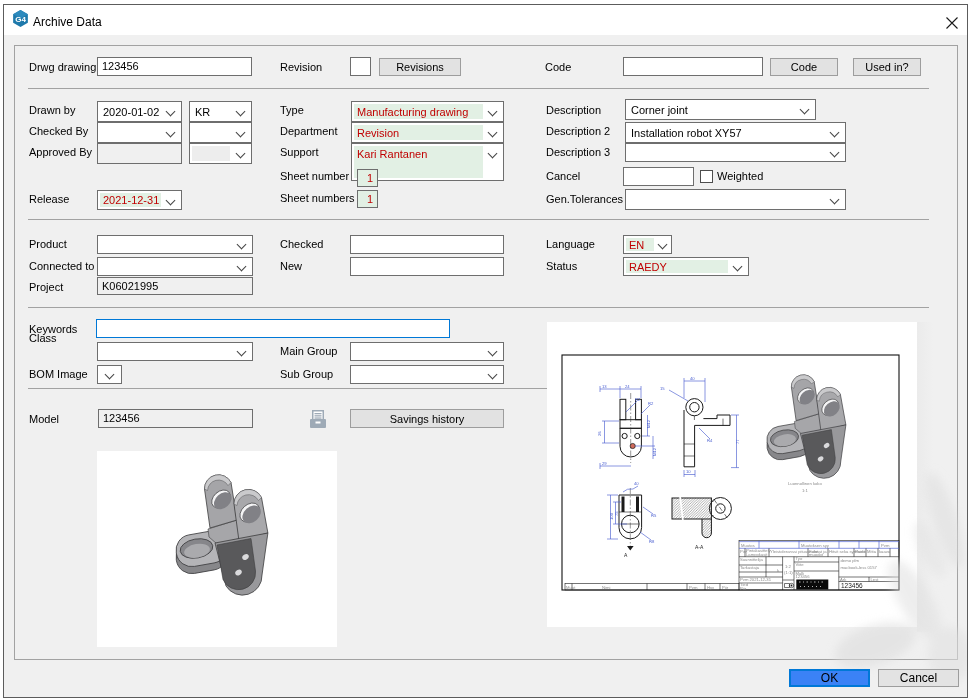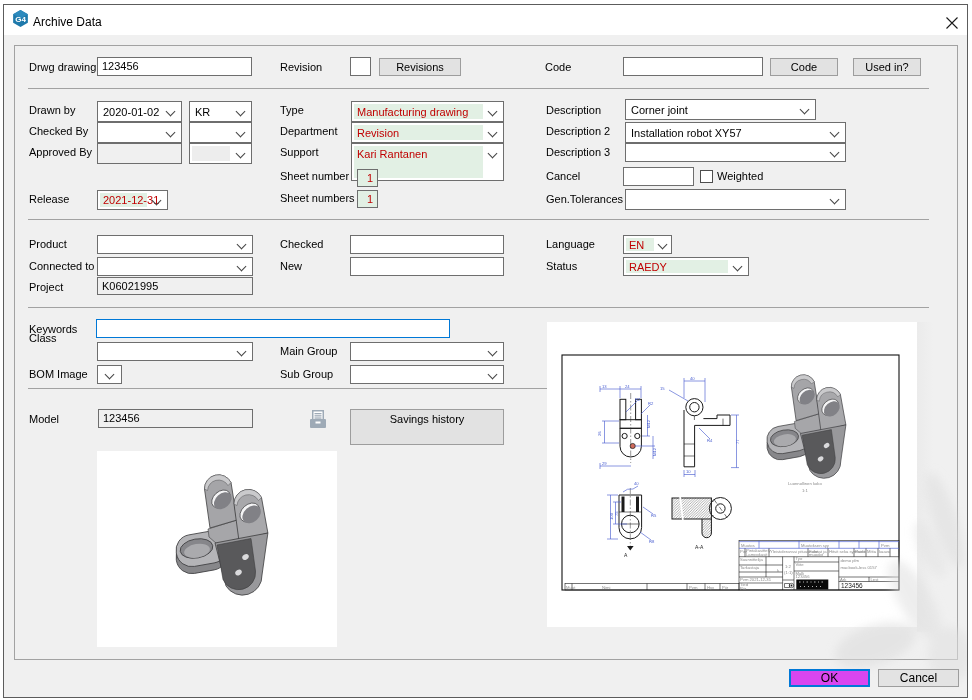--- a/index.html
+++ b/index.html
@@ -65,21 +65,21 @@
     <i class="cv" style="top:6px"></i>
   </div>
 <div class="in" style="left:189px;top:122px;width:63px;height:21px">
     <i class="cv" style="top:6px"></i>
   </div>
 <div class="in gray" style="left:97px;top:143px;width:85px;height:21px"></div>
 <div class="in" style="left:189px;top:143px;width:63px;height:21px">
     <span style="position:absolute;left:2px;top:2px;bottom:2px;width:38px;background:#ededed"></span>
     <i class="cv" style="top:6px"></i>
   </div>
-<div class="in" style="left:97px;top:190px;width:71px;height:20px">
+<div class="in" style="left:97px;top:190px;width:85px;height:20px">
     <span class="grn"></span>
     <span class="redtx" style="top:3px">2021-12-31</span>
     <i class="cv" style="top:6px"></i>
   </div>
 
 <div class="lb" style="left:280px;top:104px">Type</div>
 <div class="lb" style="left:280px;top:125px">Department</div>
 <div class="lb" style="left:280px;top:146px">Support</div>
 <div class="lb" style="left:280px;top:170px">Sheet number</div>
 <div class="lb" style="left:280px;top:192px">Sheet numbers</div>
@@ -178,21 +178,21 @@
 <div class="in gray" style="left:98px;top:409px;width:155px;height:19px;line-height:17px;padding-left:4px">123456</div>
 <svg style="position:absolute;left:310px;top:410px" width="16" height="18" viewBox="0 0 16 18">
   <rect x="2" y="0" width="12" height="10" fill="#9eaab6"></rect>
   <rect x="3.5" y="1.5" width="9" height="8" fill="#fff"></rect>
   <rect x="4.5" y="3" width="7" height="1.3" fill="#9eaab6"></rect>
   <rect x="4.5" y="5.2" width="7" height="1.3" fill="#9eaab6"></rect>
   <rect x="4.5" y="7.4" width="7" height="1.3" fill="#9eaab6"></rect>
   <rect x="0" y="9" width="16" height="9" rx="1" fill="#9eaab6"></rect>
   <rect x="5.5" y="11.5" width="5" height="2" fill="#fff"></rect>
 </svg>
-<div class="btn" style="left:350px;top:409px;width:154px;height:36px;line-height:18px">Savings history</div>
+<div class="btn" style="left:350px;top:409px;width:154px;height:19px;line-height:18px">Savings history</div>
 
 <div class="pic" style="left:97px;top:451px;width:240px;height:196px"></div>
 <svg id="mdl" style="position:absolute;left:97px;top:451px" width="240" height="196" viewBox="0 0 240 196">
  <defs>
  <g id="brkt">
 
   <g transform="rotate(-10 26 81)">
           <rect x="1" y="65" width="51" height="32" rx="15.5" fill="#87878a" stroke="#3c3c3e" stroke-width="0.8"></rect>
         </g>
 
@@ -466,14 +466,14 @@
     </defs>
  <g filter="url(#bl)" opacity="0.55">
   <ellipse cx="165" cy="80" rx="12" ry="50" fill="#dedede" transform="rotate(-18 165 80)"></ellipse>
   <ellipse cx="135" cy="160" rx="16" ry="45" fill="#e0e0e0" transform="rotate(-30 135 160)"></ellipse>
   <ellipse cx="95" cy="205" rx="42" ry="20" fill="#dcdcdc" transform="rotate(-18 95 205)"></ellipse>
   <ellipse cx="170" cy="215" rx="22" ry="28" fill="#e0e0e0"></ellipse>
   <ellipse cx="150" cy="110" rx="10" ry="30" fill="#e3e3e3" transform="rotate(-25 150 110)"></ellipse>
  </g>
 </svg>
 
-<div class="btn" style="left:789px;top:669px;width:81px;height:18px;border:2px solid #0078d7;line-height:14px;background:#d946ef;font-size:12px">OK</div>
+<div class="btn" style="left:789px;top:669px;width:81px;height:18px;border:2px solid #0078d7;line-height:14px;background:#3b82f6;font-size:12px">OK</div>
 <div class="btn" style="left:878px;top:669px;width:81px;height:18px;line-height:16px;background:#e3e3e3;font-size:12px">Cancel</div>
 
 </body></html>

